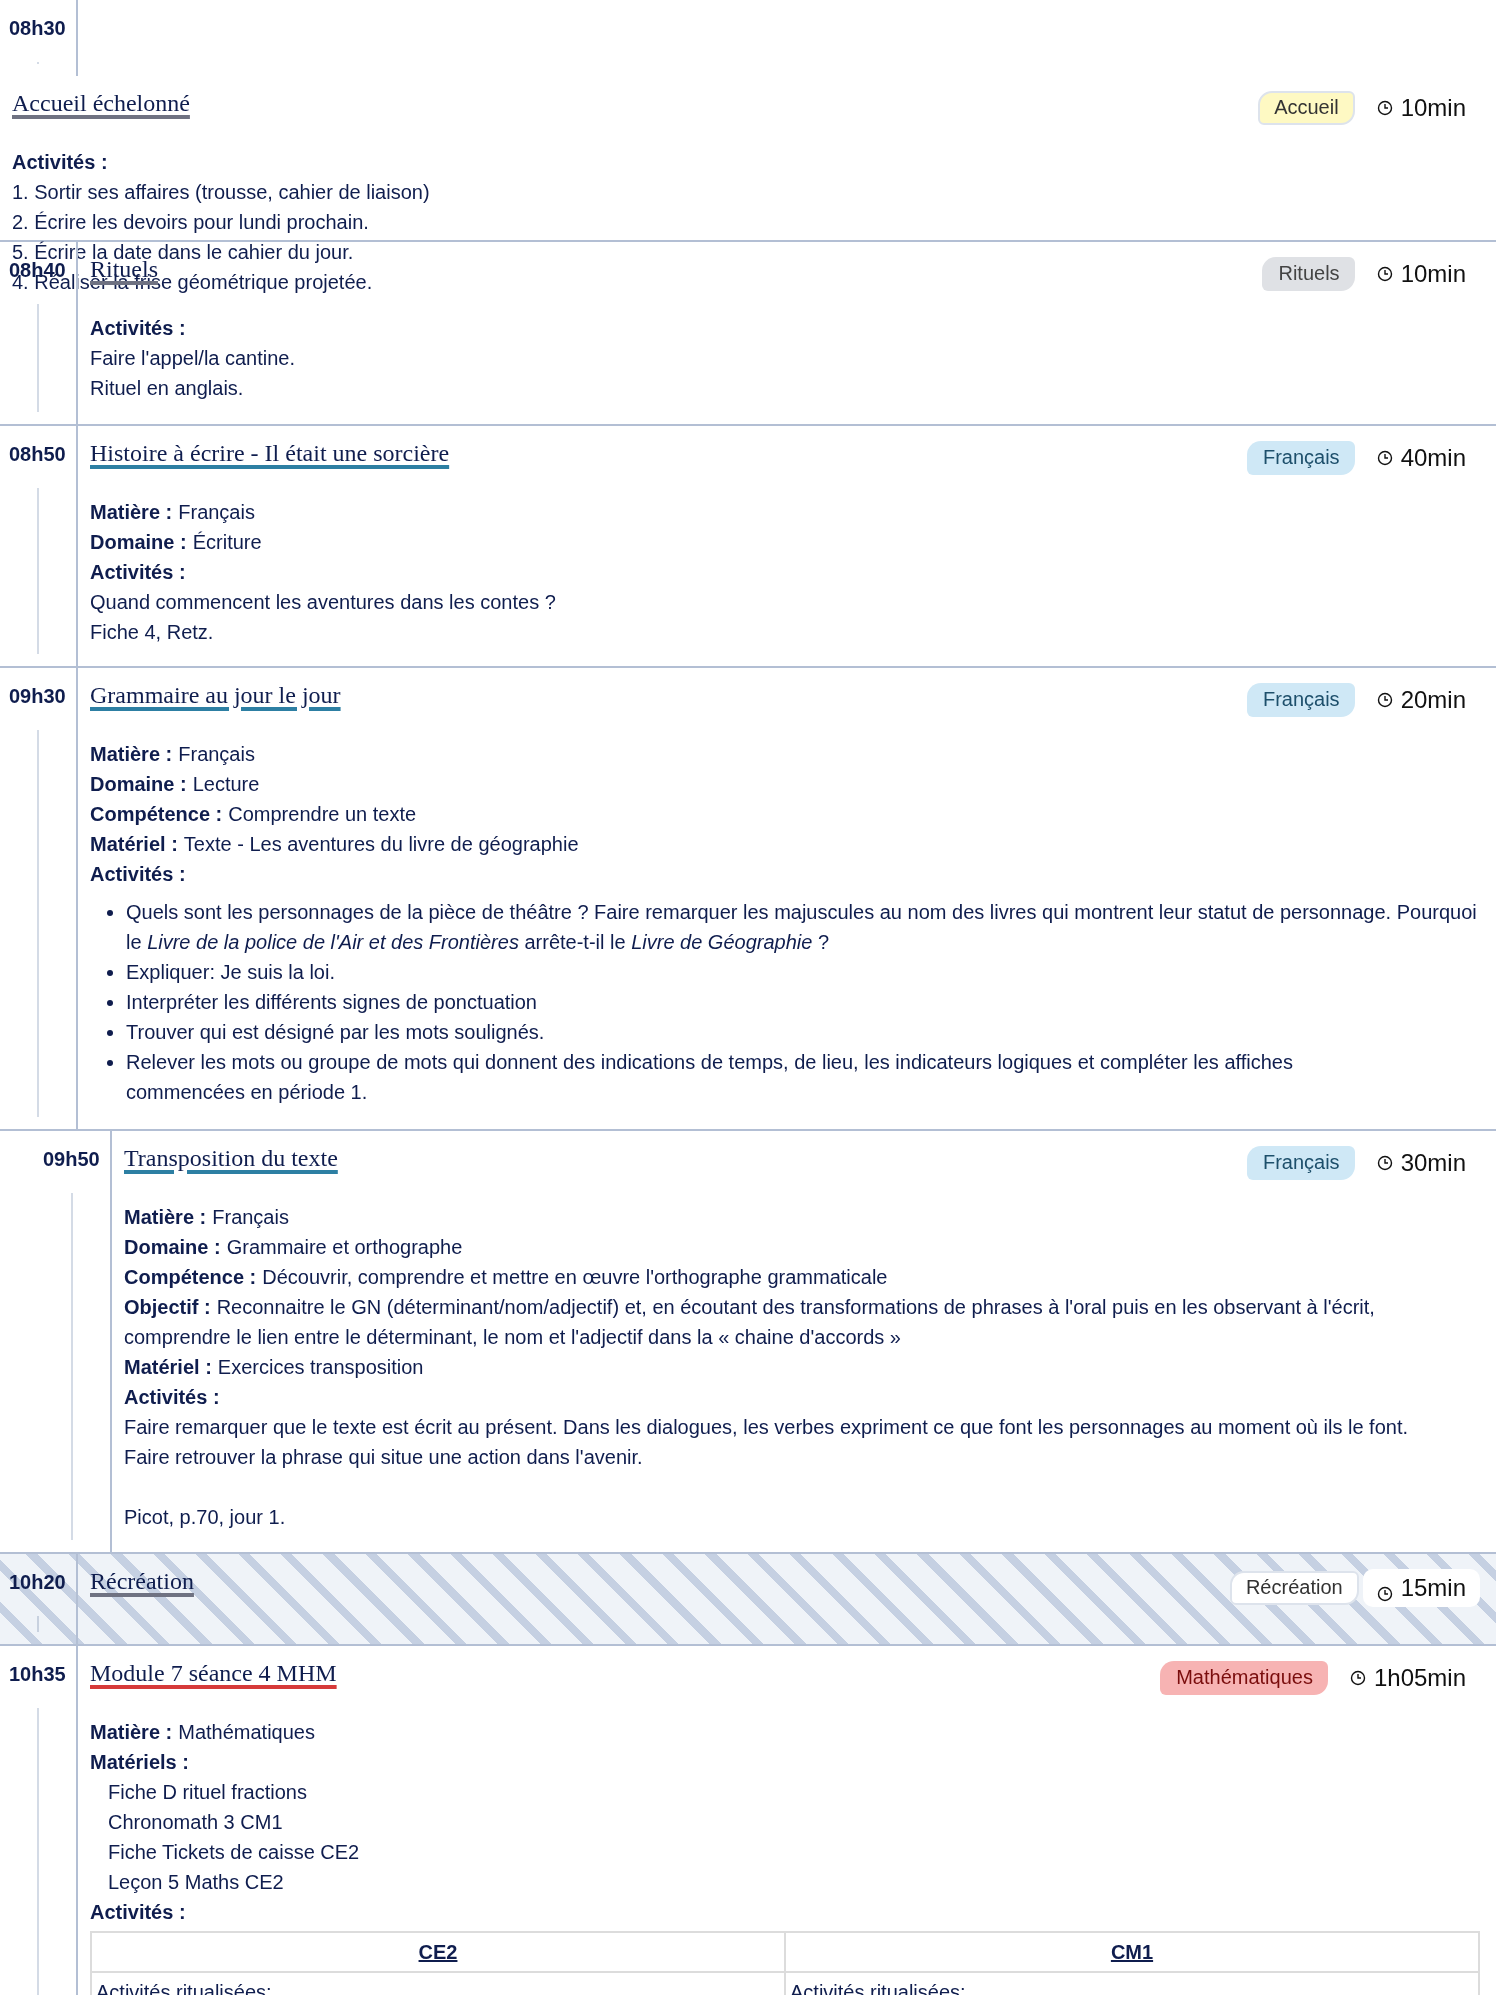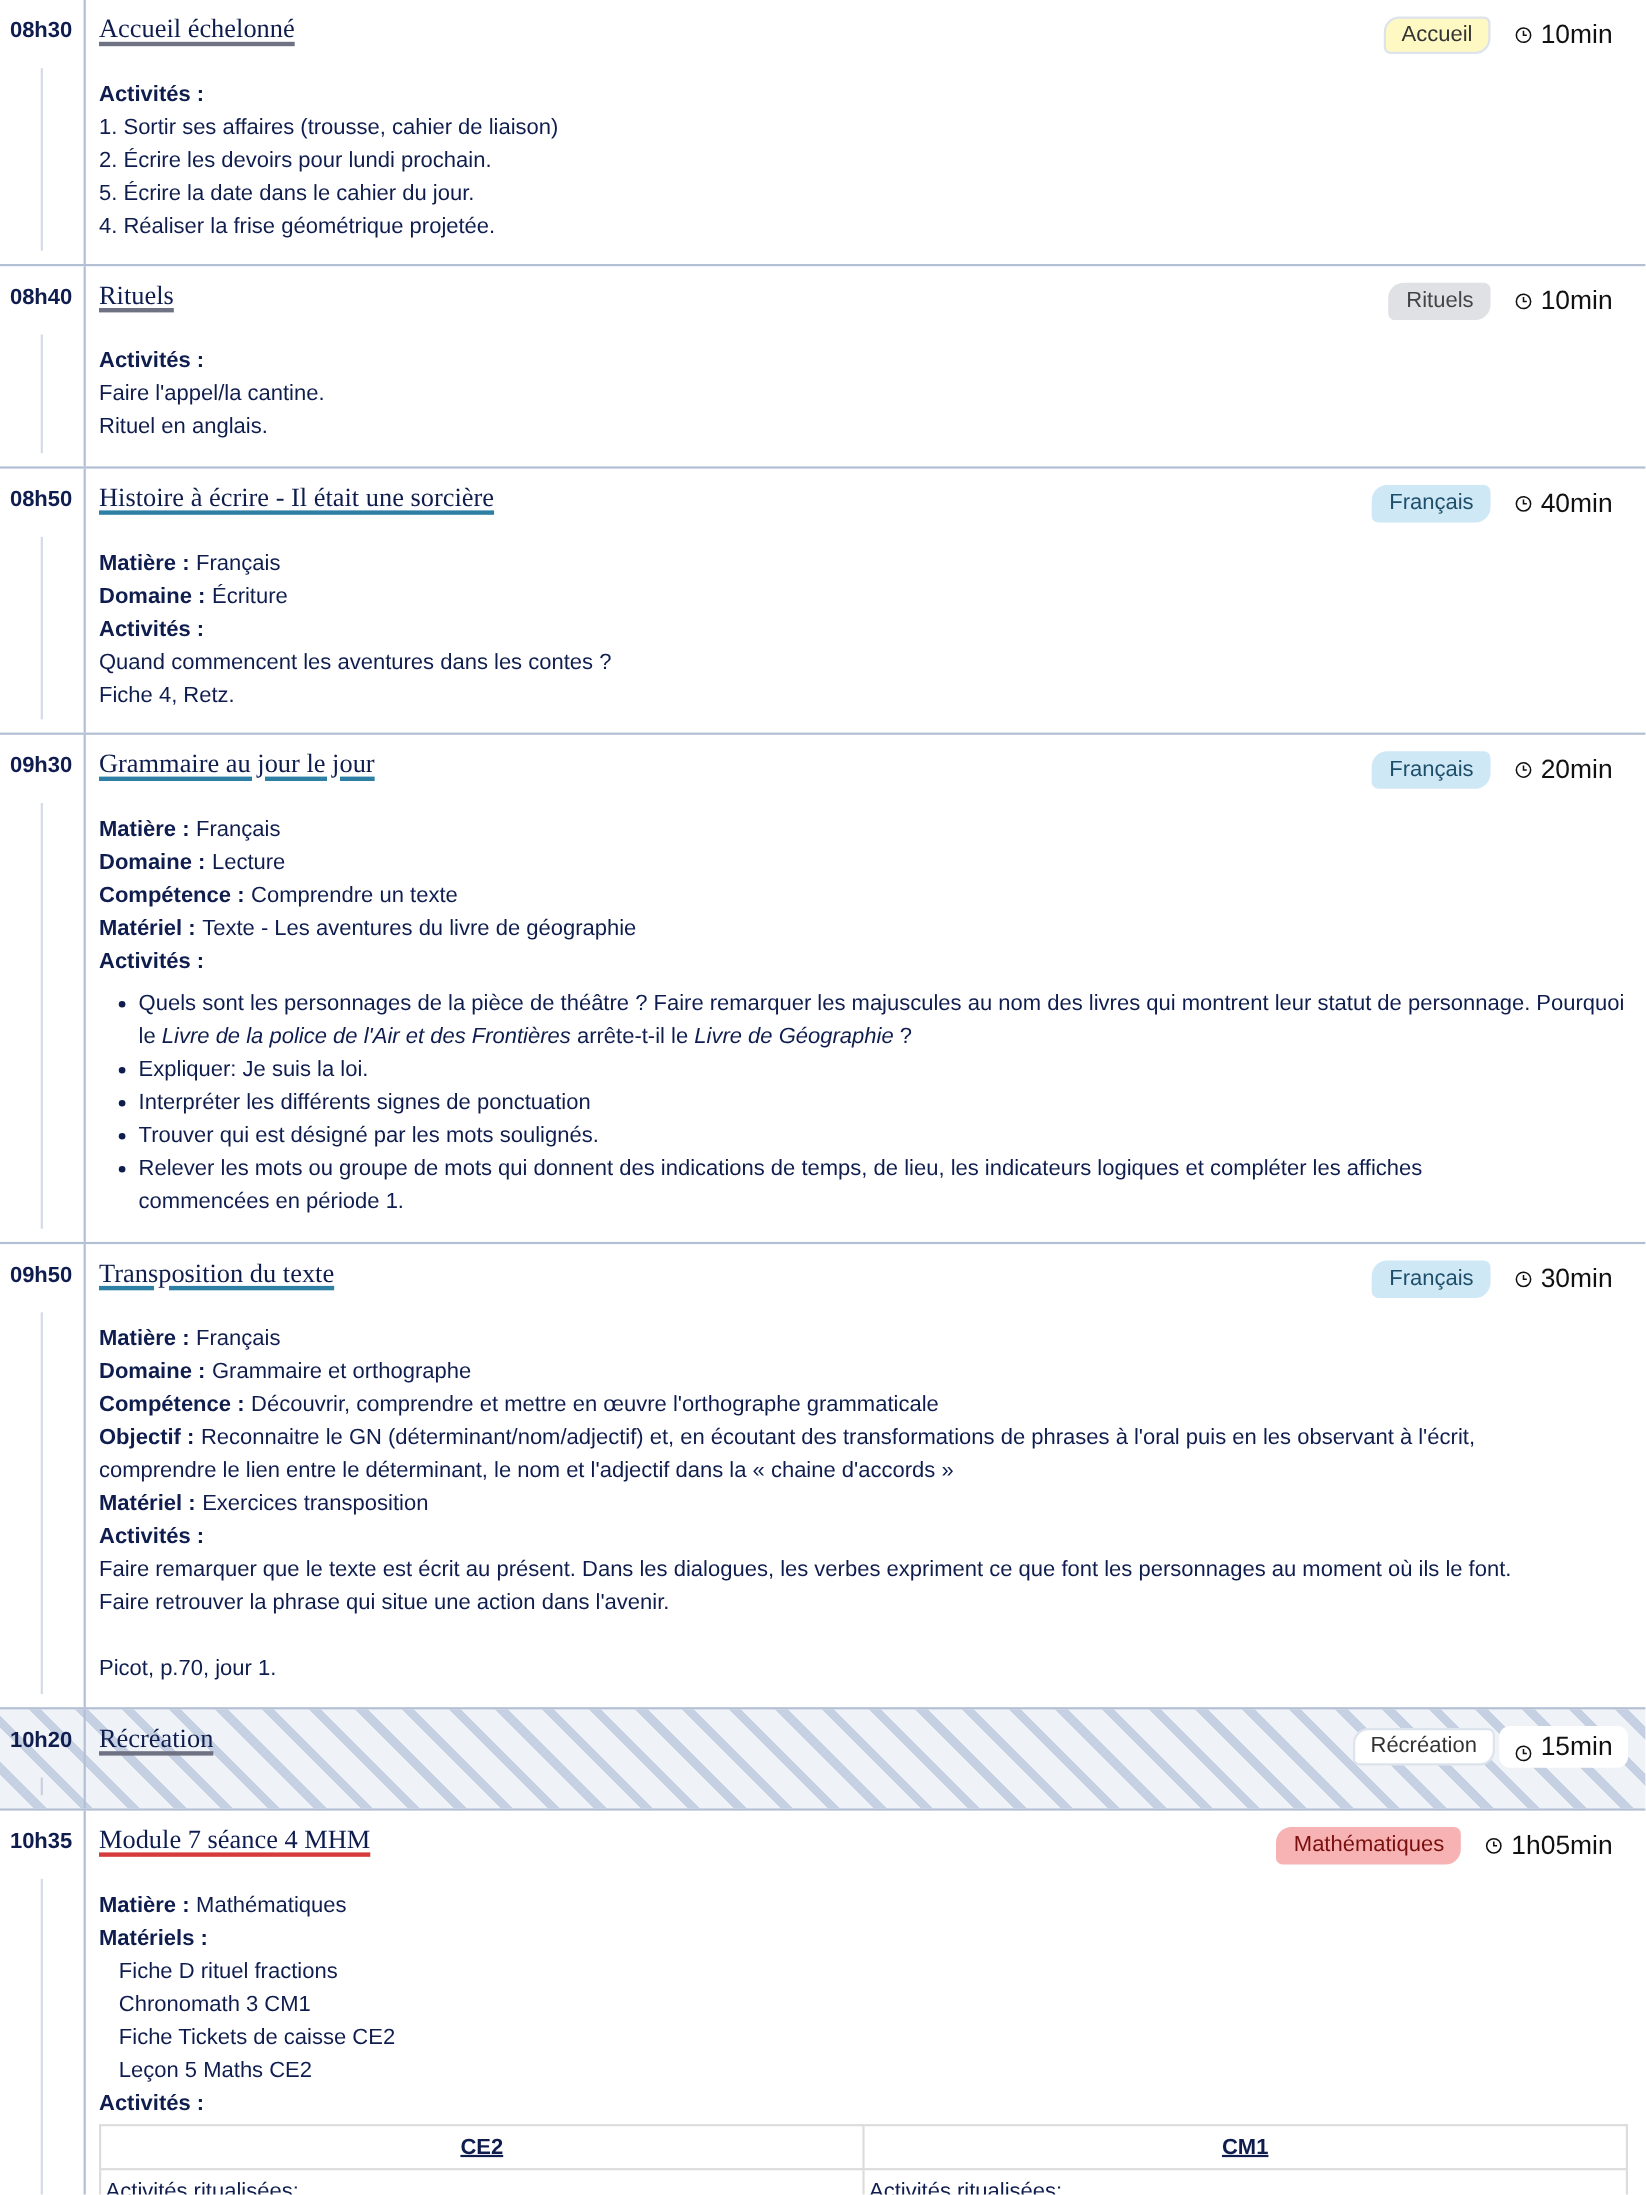--- a/index.html
+++ b/index.html
@@ -55,21 +55,21 @@
   ul li { line-height: 30px; }
   .indent { padding-left: 18px; }
   .spacer { height: 30px; }
   table.grid { border-collapse: collapse; width: 1390px; margin-top: 4px; font-size: 20px; }
   table.grid td, table.grid th { border: 2px solid #dcdcdc; padding: 4px 4px; vertical-align: top; }
   table.grid th { text-align: center; font-weight: bold; text-decoration: underline; height: 28px; }
 </style>
 </head>
 <body>
 
-<div class="seq" style="height:240px;">
+<div class="seq" style="height:240px;flex-direction:column;">
   <div class="time-col">
     <span class="time">08h30</span>
     <div class="time-line"></div>
   </div>
   <div class="content">
     <div class="head">
       <span class="title u-grey">Accueil échelonné</span>
       <div class="tags">
         <span class="badge b-accueil">Accueil</span>
         <span class="dur">
@@ -176,21 +176,21 @@
         <li><span>Quels sont les personnages de la pièce de théâtre ? Faire remarquer les majuscules au nom des livres qui montrent leur statut de personnage. Pourquoi le </span><i>Livre de la police de l'Air et des Frontières</i><span> arrête-t-il le </span><i>Livre de Géographie</i><span> ?</span></li>
         <li>Expliquer: Je suis la loi.</li>
         <li>Interpréter les différents signes de ponctuation</li>
         <li>Trouver qui est désigné par les mots soulignés.</li>
         <li style="padding-right:90px;">Relever les mots ou groupe de mots qui donnent des indications de temps, de lieu, les indicateurs logiques et compléter les affiches commencées en période 1.</li>
       </ul>
     </div>
   </div>
 </div>
 
-<div class="seq" style="height:421px; border-bottom:none;">
+<div class="seq" style="height:421px; border-bottom:none;padding-left:34px;">
   <div class="time-col">
     <span class="time">09h50</span>
     <div class="time-line"></div>
   </div>
   <div class="content">
     <div class="head">
       <span class="title u-blue">Transposition du texte</span>
       <div class="tags">
         <span class="badge b-fr">Français</span>
         <span class="dur">

